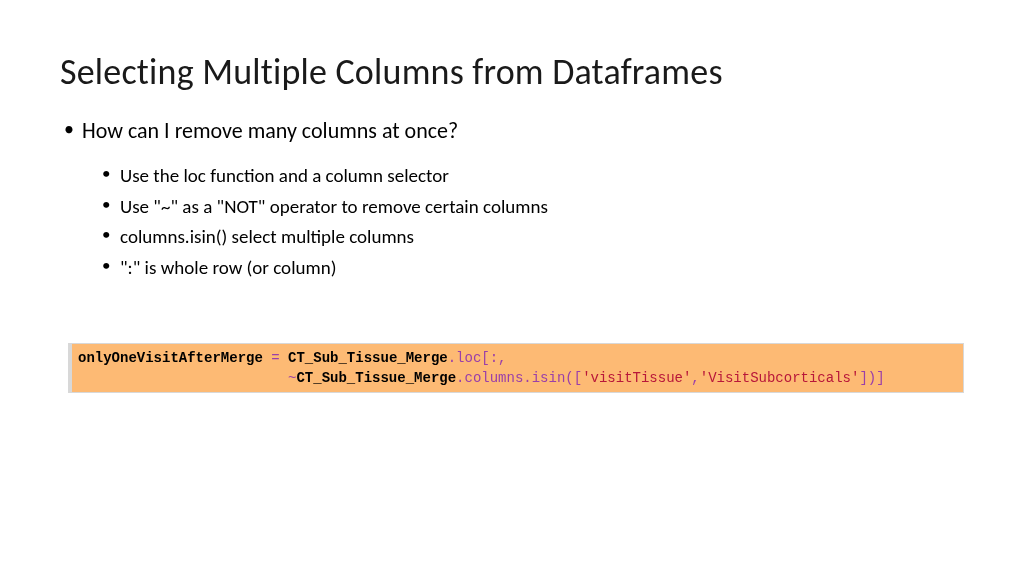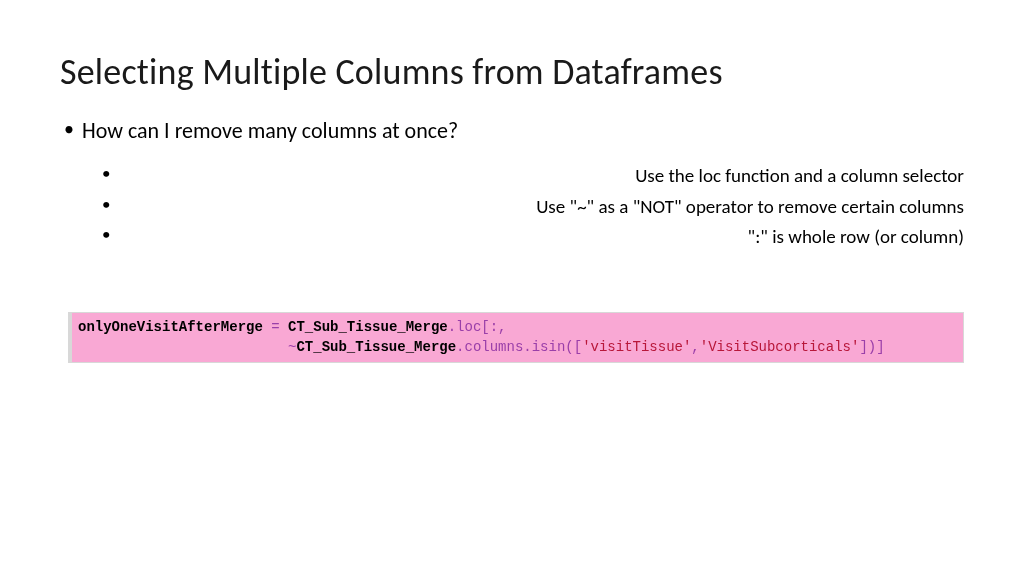--- a/index.html
+++ b/index.html
@@ -38,41 +38,40 @@
       content: "•";
       position: absolute;
       left: 0;
       top: 0;
       font-size: 20px;
     }
     .sub-list {
       list-style: none;
       padding-left: 38px;
       margin-top: 19px;
-      text-align: right;
     }
     .bullet-l2 {
       font-size: 19px;
       color: #000000;
       position: relative;
       padding-left: 18px;
       margin-bottom: 5px;
       line-height: 1.35;
     }
     .bullet-l2::before {
       content: "•";
       position: absolute;
       left: 0;
       top: 0;
       font-size: 17px;
     }
     .code-block {
       margin-top: 62px;
       margin-left: 8px;
-      background: #f9a8d4;
+      background: #fdba74;
       border: 1px solid #d8d8d8;
       border-left: 4px solid #d8d8d8;
       padding: 4px 8px 4px 6px;
       font-family: "Courier New", Consolas, monospace;
       font-size: 14px;
       line-height: 1.45;
       white-space: pre;
       color: #333333;
       width: 896px;
     }
@@ -90,18 +89,19 @@
 </head>
 <body>
 
 <h1 class="slide-title">Selecting Multiple Columns from Dataframes</h1>
 
 <ul class="bullet-list">
   <li class="bullet-l1">How can I remove many columns at once?</li>
   <ul class="sub-list">
     <li class="bullet-l2">Use the loc function and a column selector</li>
     <li class="bullet-l2">Use "~" as a "NOT" operator to remove certain columns</li>
+    <li class="bullet-l2">columns.isin() select multiple columns</li>
     <li class="bullet-l2">":" is whole row (or column)</li>
   </ul>
 </ul>
 
 <div class="code-block"><span class="kw-black">onlyOneVisitAfterMerge</span><span class="kw-purple"> = </span><span class="kw-black">CT_Sub_Tissue_Merge</span><span class="kw-purple">.loc[:,</span>
 <span>                         </span><span class="kw-purple">~</span><span class="kw-black">CT_Sub_Tissue_Merge</span><span class="kw-purple">.columns.isin([</span><span class="str">'visitTissue'</span><span class="kw-purple">,</span><span class="str">'VisitSubcorticals'</span><span class="kw-purple">])]</span></div>
 
 </body></html>

